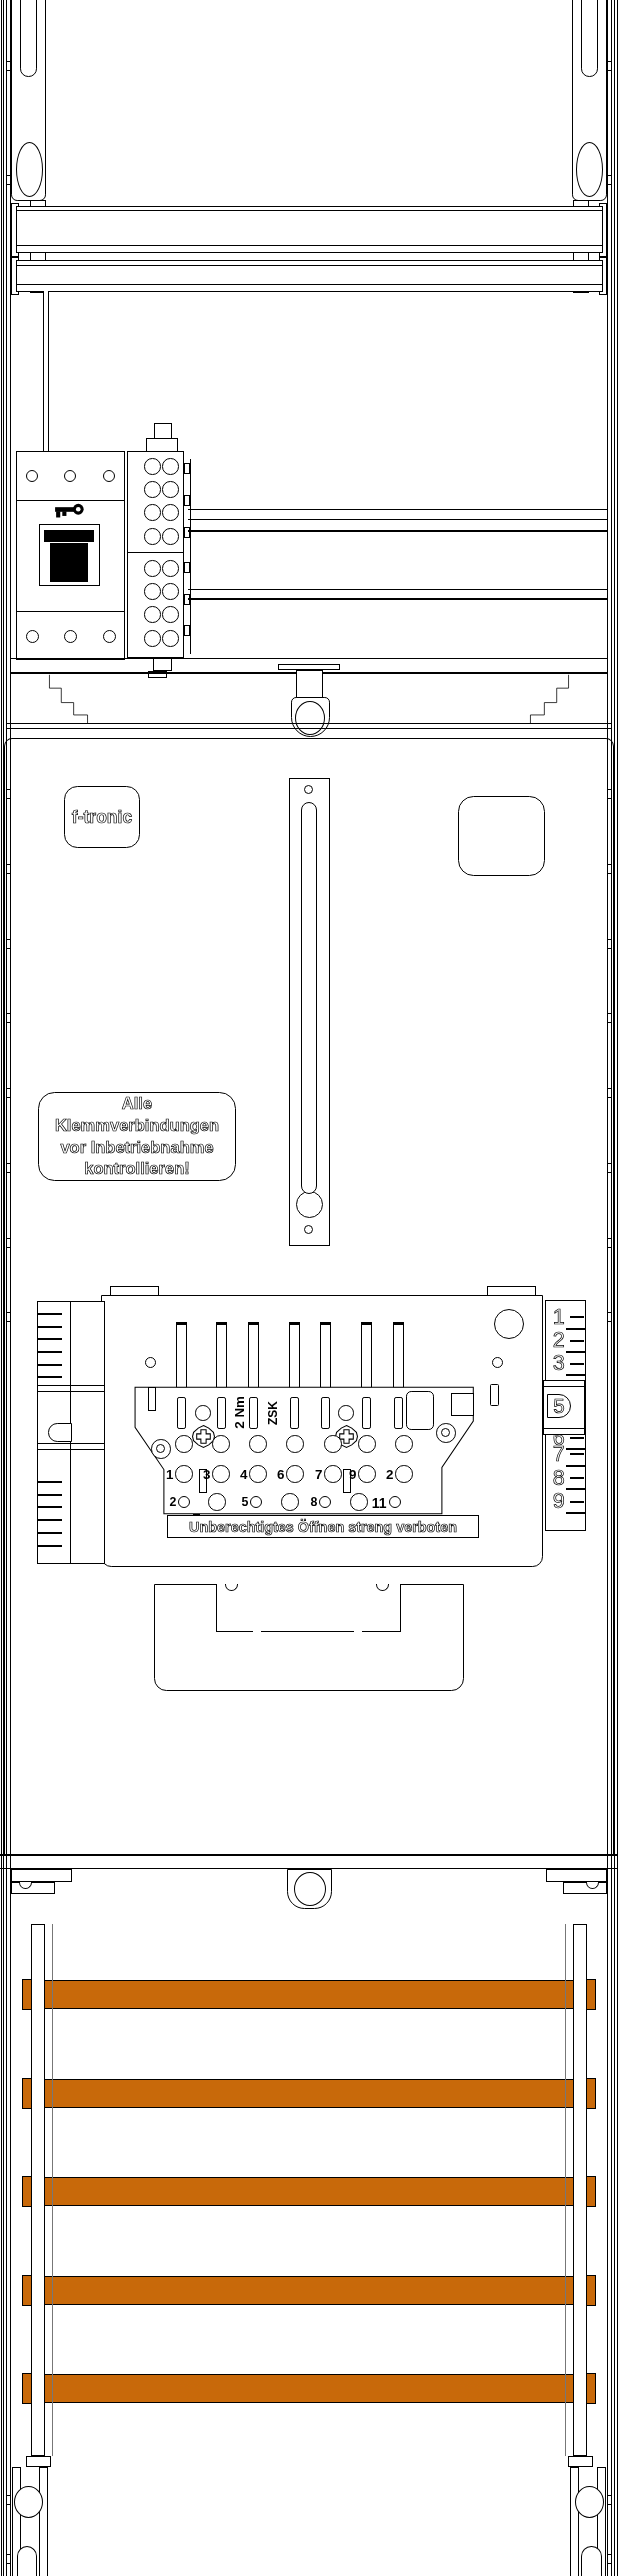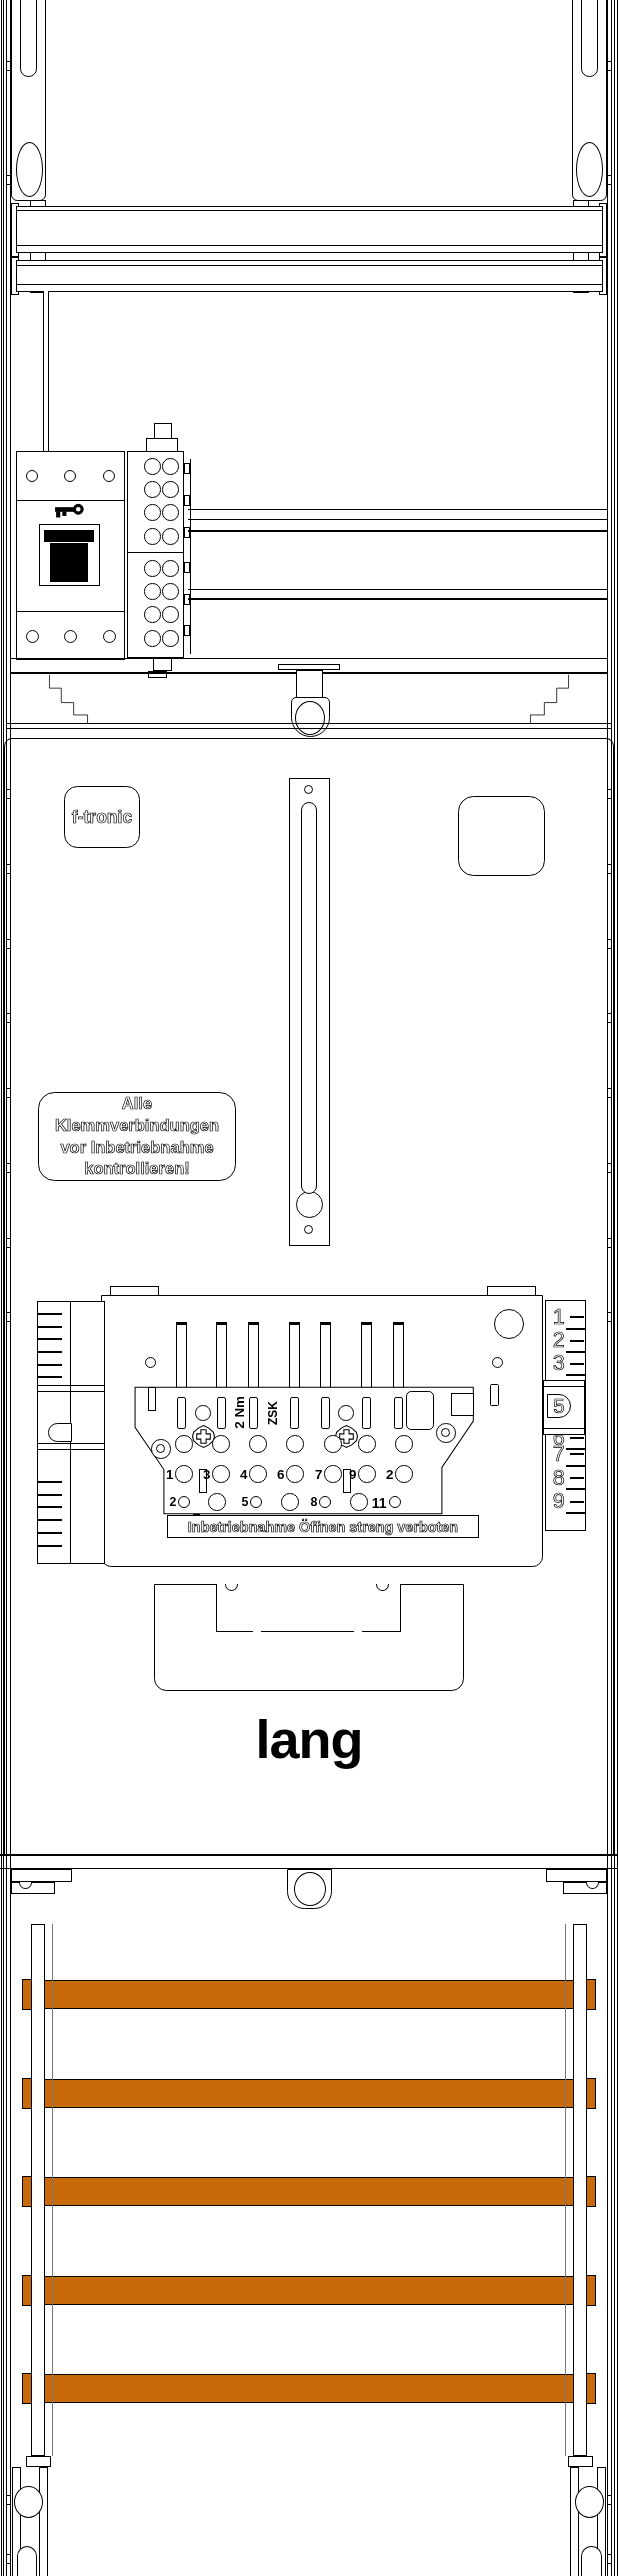--- a/index.html
+++ b/index.html
@@ -241,21 +241,21 @@
   <div class="a ctr" style="left:225px;top:1394px;width:29px;height:37px;">
     <span class="vtext" style="font-size:13.4px;font-weight:700;">2 Nm</span>
   </div>
   <div class="a ctr" style="left:261px;top:1397px;width:23px;height:31px;">
     <span class="vtext" style="font-size:12px;font-weight:700;">ZSK</span>
   </div>
 
   <div class="a b" style="left:193px;top:1514px;width:7.2px;height:14.4px;"></div>
 
   <div class="a ctr" style="left:167px;top:1515px;width:312px;height:23px;background:#fff;border:0.8px solid #000;border-top:1.5px solid #000;">
-    <span class="ot" style="font-size:14.4px;font-weight:700;white-space:nowrap;">Inbetriebnahme Öffnen streng verboten</span>
+    <span class="ot" style="font-size:14.4px;font-weight:700;white-space:nowrap;">Unberechtigtes Öffnen streng verboten</span>
   </div>
 
   <div class="a b" style="left:37px;top:1301px;width:68px;height:263px;"></div>
   <div class="a ln" style="left:70px;top:1301px;width:0.8px;height:263px;"></div>
   <div class="a ln" style="left:37px;top:1385px;width:68px;height:0.8px;"></div>
   <div class="a ln" style="left:37px;top:1391px;width:68px;height:0.8px;"></div>
   <div class="a ln" style="left:37px;top:1443px;width:68px;height:0.8px;"></div>
   <div class="a ln" style="left:37px;top:1449px;width:68px;height:0.8px;"></div>
   <div class="a b" style="left:48px;top:1423px;width:24px;height:18.5px;border-radius:9.3px 0 0 9.3px;"></div>
   <div id="combTeeth">
@@ -304,23 +304,20 @@
     <span class="ot" style="font-size:20.6px;font-weight:400;">5</span>
   </div>
 
   <div class="a b" style="left:154px;top:1584px;width:310px;height:107px;border-radius:0 0 12.4px 12.4px;"></div>
   <div class="a" style="left:216px;top:1584px;width:185px;height:48px;background:#fff;border:0.8px solid #000;border-top:none;"></div>
   <div class="a" style="left:225px;top:1584px;width:13.4px;height:7.2px;background:#fff;border:0.8px solid #000;border-top:none;border-radius:0 0 6.7px 6.7px;"></div>
   <div class="a" style="left:376px;top:1584px;width:13.4px;height:7.2px;background:#fff;border:0.8px solid #000;border-top:none;border-radius:0 0 6.7px 6.7px;"></div>
   <div class="a" style="left:253px;top:1630px;width:8.2px;height:3.1px;background:#fff;"></div>
   <div class="a" style="left:354px;top:1630px;width:8.2px;height:3.1px;background:#fff;"></div>
 
-  <div class="a ctr" style="left:0;top:1695px;width:618px;height:88px;">
-    <span style="font-size:54px;font-weight:700;letter-spacing:-1px;">lang</span>
-  </div>
 
   <div class="a ln" style="left:0;top:1854px;width:618px;height:1.5px;"></div>
   <div class="a ln" style="left:0;top:1868px;width:618px;height:1px;"></div>
   <div class="a b" style="left:287px;top:1869px;width:45px;height:40px;border-radius:0 0 17.5px 17.5px;"></div>
   <div class="a b c" style="left:294px;top:1872px;width:32px;height:34px;"></div>
   <div class="a b" style="left:11.3px;top:1869px;width:61px;height:13px;"></div>
   <div class="a b" style="left:11.3px;top:1882px;width:44px;height:12.4px;"></div>
   <div class="a" style="left:18.5px;top:1882px;width:13.4px;height:6.7px;background:#fff;border:0.8px solid #000;border-top:none;border-radius:0 0 6.7px 6.7px;"></div>
   <div class="a b" style="left:546px;top:1869px;width:61px;height:13px;"></div>
   <div class="a b" style="left:563px;top:1882px;width:44px;height:12.4px;"></div>

